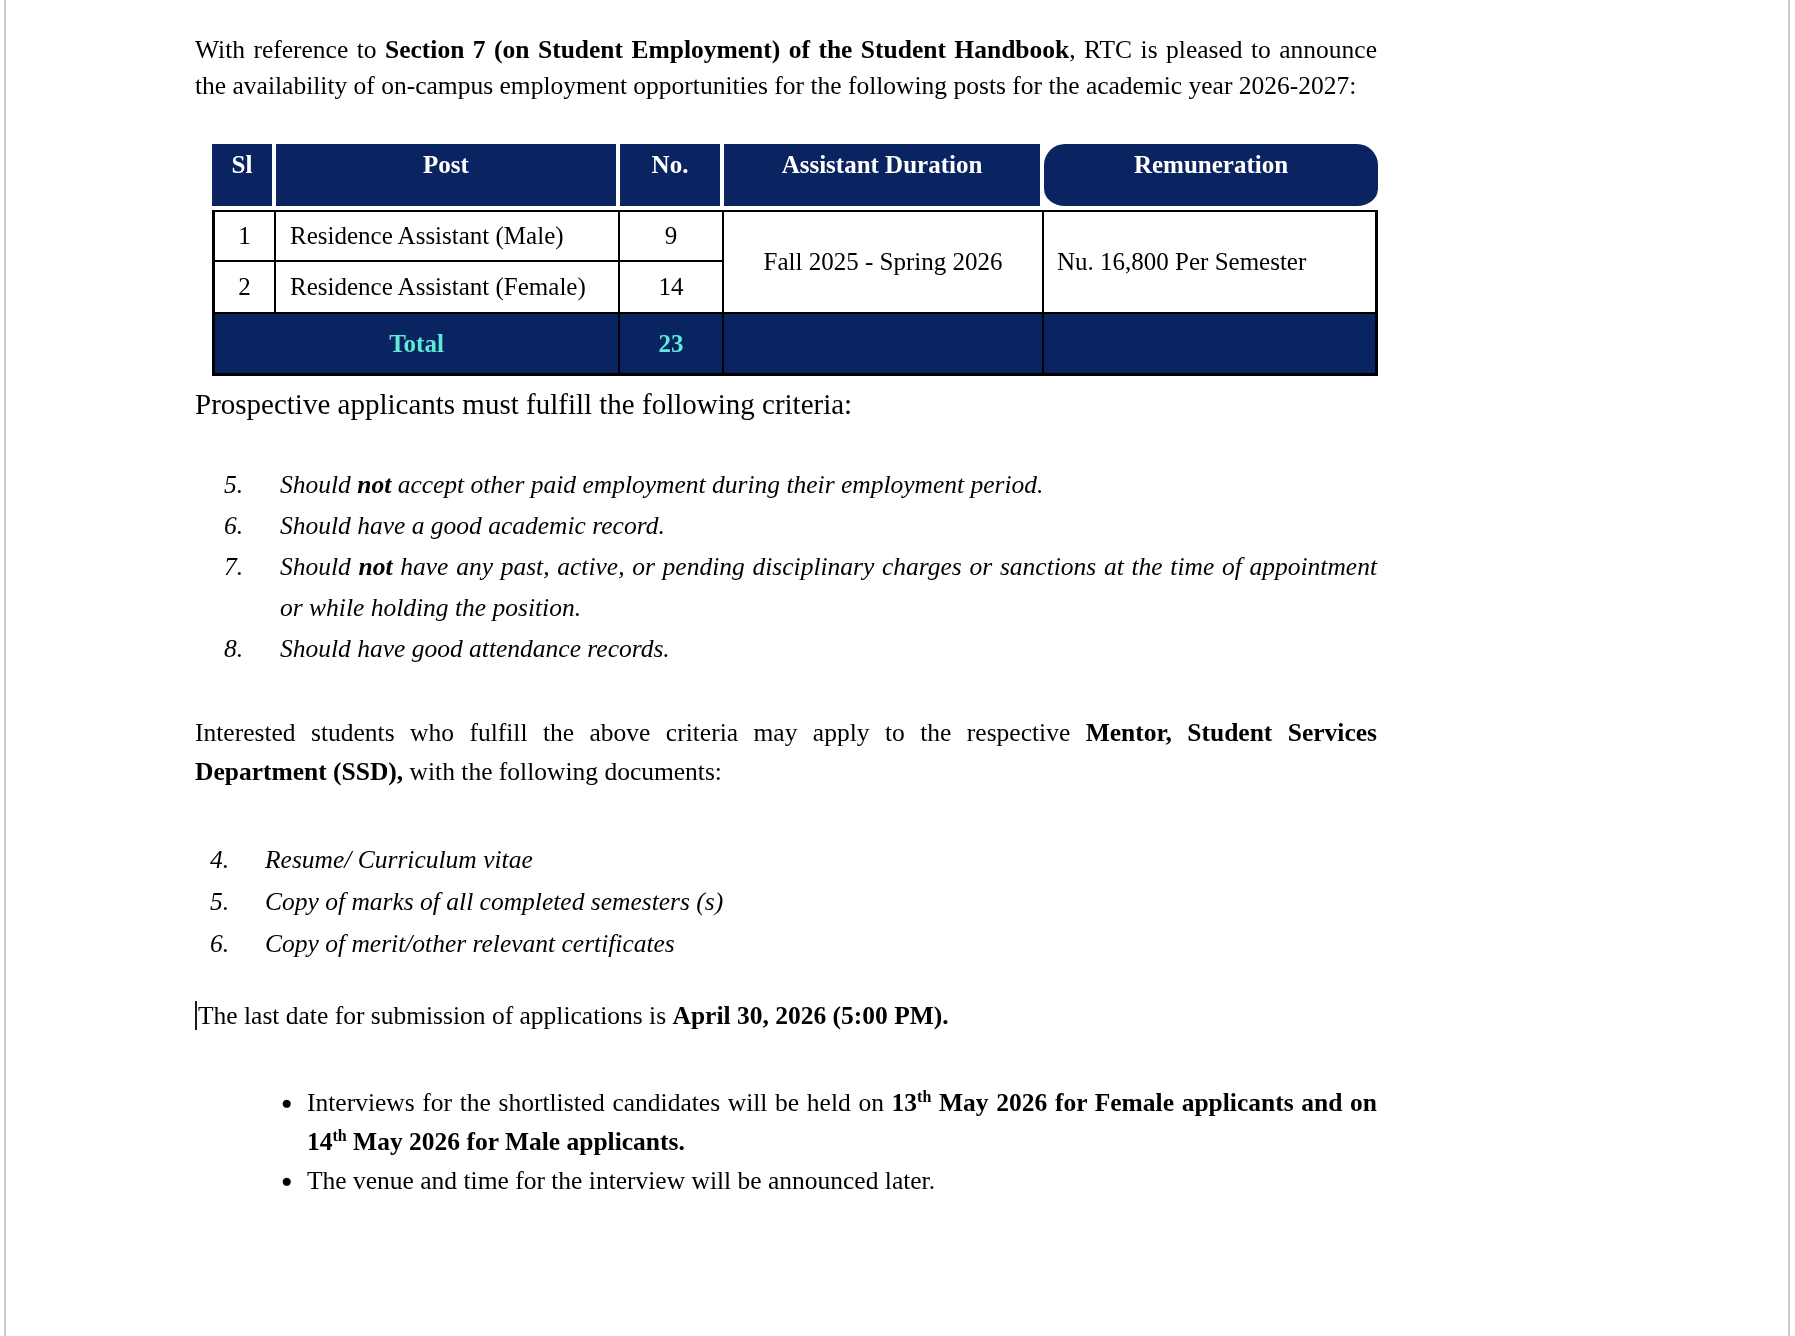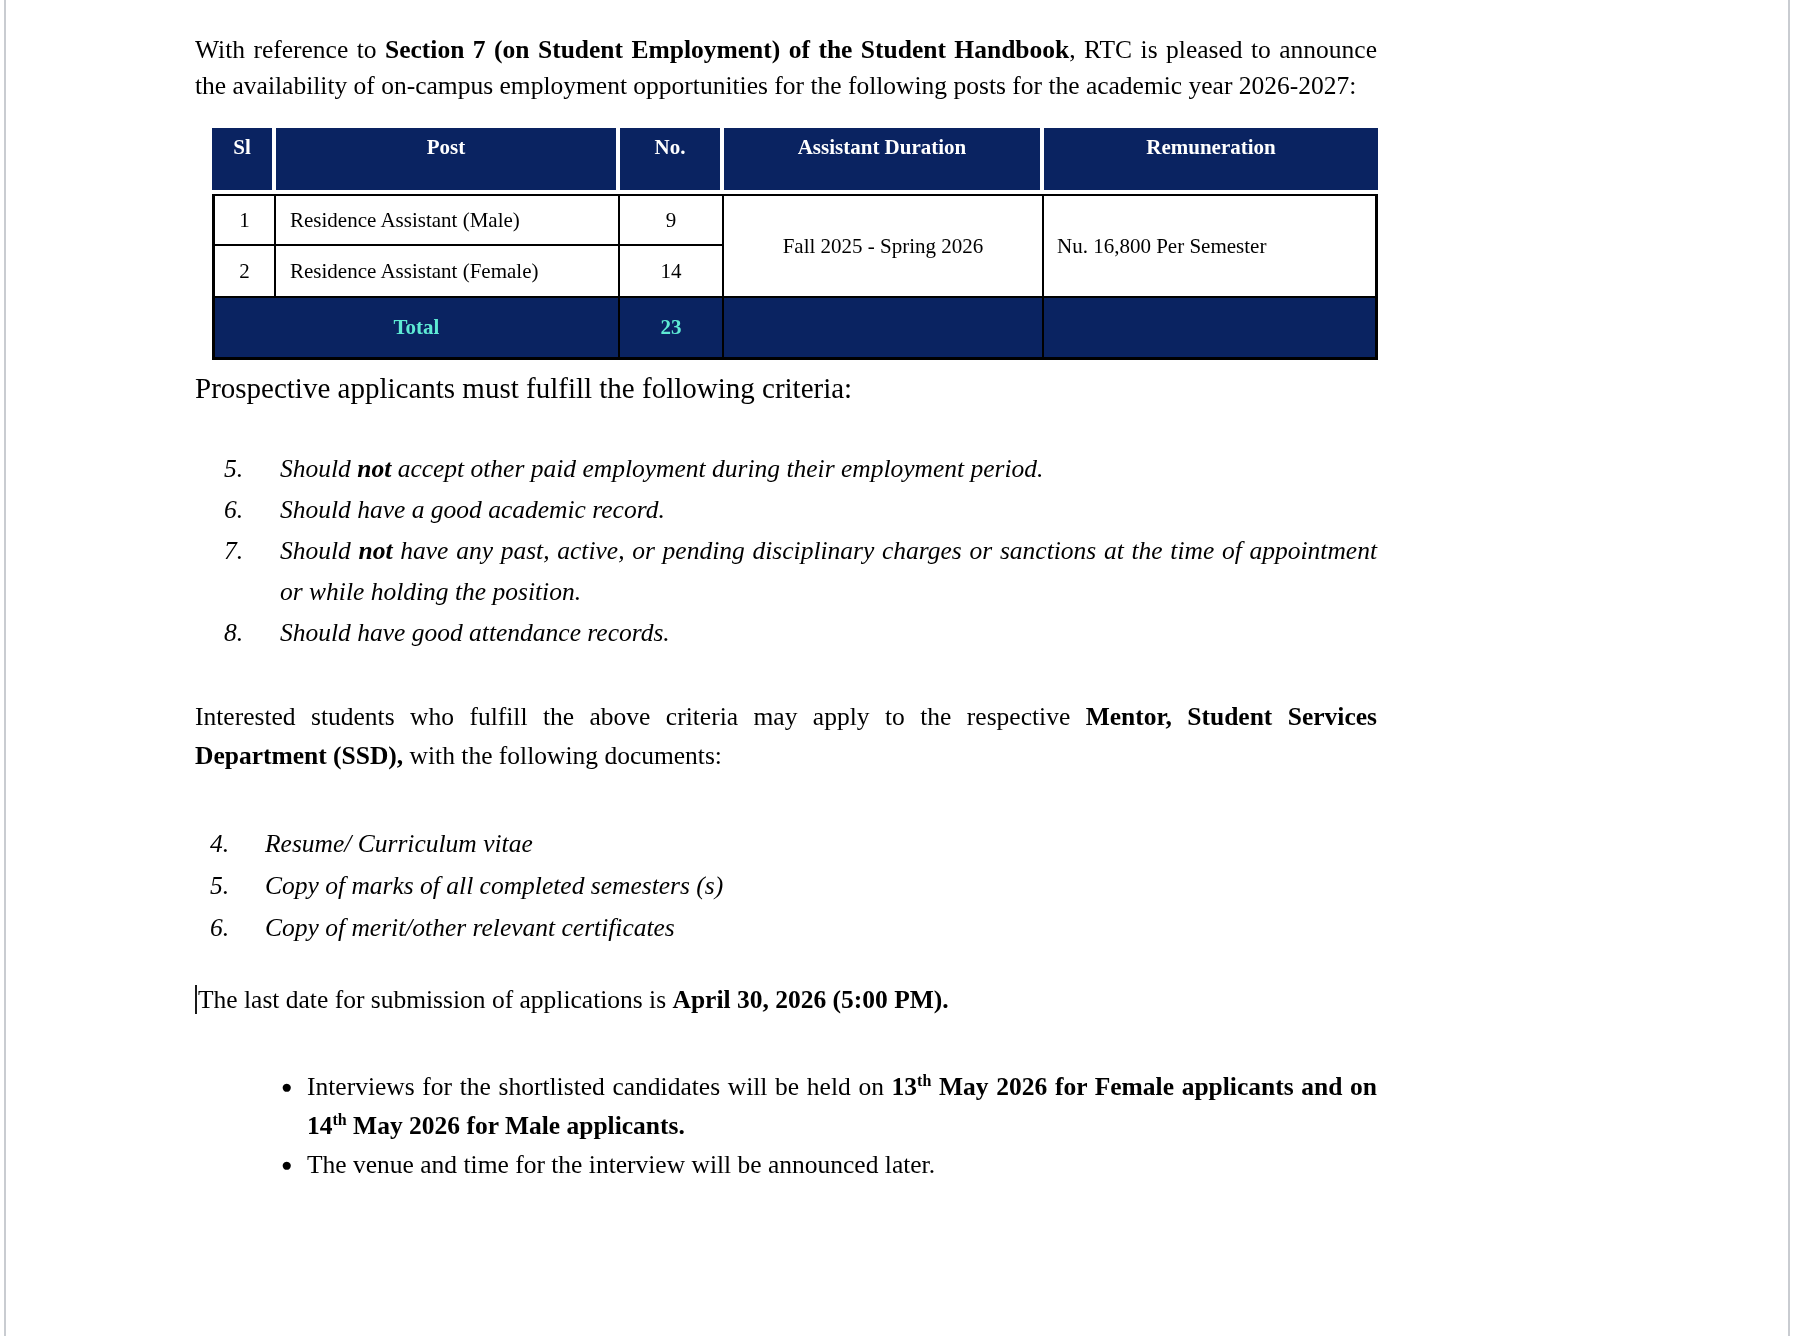--- a/index.html
+++ b/index.html
@@ -18,28 +18,28 @@
   .doc-date  { position:absolute; right:2px; bottom:10px; font-size:28px; font-weight:normal; }
 
   
   .para { font-size:25.5px; line-height:36px; text-align:justify; }
   .intro-para { margin-top:32px; }
   .apply-para { margin-top:44px; line-height:39px; }
   .b   { font-weight:bold; }
   .sup { vertical-align:super; font-size:16px; line-height:0; }
 
   
-  table.posts { margin-top:24px; margin-left:17px; width:1166px;
+  table.posts { margin-top:40px; margin-left:17px; width:1166px;
                 border-collapse:separate; border-spacing:0; table-layout:fixed;
-                font-size:21px; }
+                font-size:25px; }
   table.posts th { background:#0a2361; color:#fff; font-weight:bold;
                    height:66px; vertical-align:top; padding-top:7px;
                    border-right:4px solid #fff; border-bottom:4px solid #fff;
                    text-align:center; }
-  table.posts th:last-child { border-right:none; }
+  table.posts th:last-child { border-right:none;border-radius:21px; }
   table.posts td { height:52px; vertical-align:middle;
                    border-right:2px solid #000; border-bottom:2px solid #000; }
   table.posts tbody tr:first-child td { border-top:2px solid #000; }
   table.posts td:first-child { border-left:3px solid #000; }
   table.posts td.c { text-align:center; }
   table.posts td.post-cell  { padding-left:14px; }
   table.posts td.remun-cell { padding-left:13px; border-right:3px solid #000; }
   table.posts td.duration-cell { text-align:center; }
   table.posts tr.total-row td { background:#0a2361; color:#5eead4; font-weight:bold;
                                 height:62px; border-bottom:3px solid #000; }

